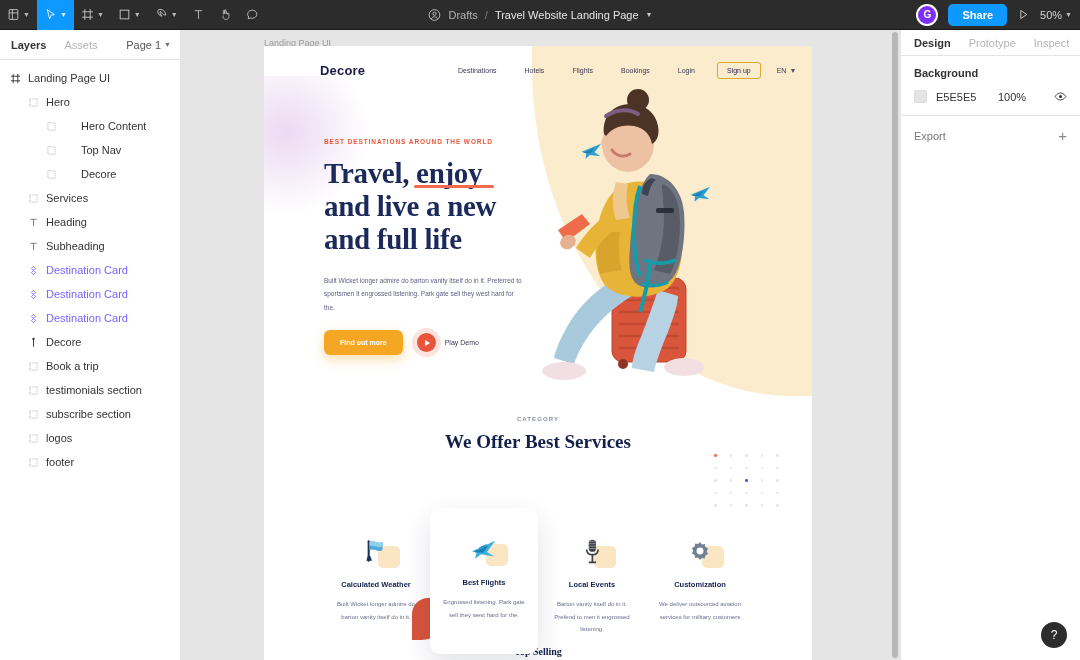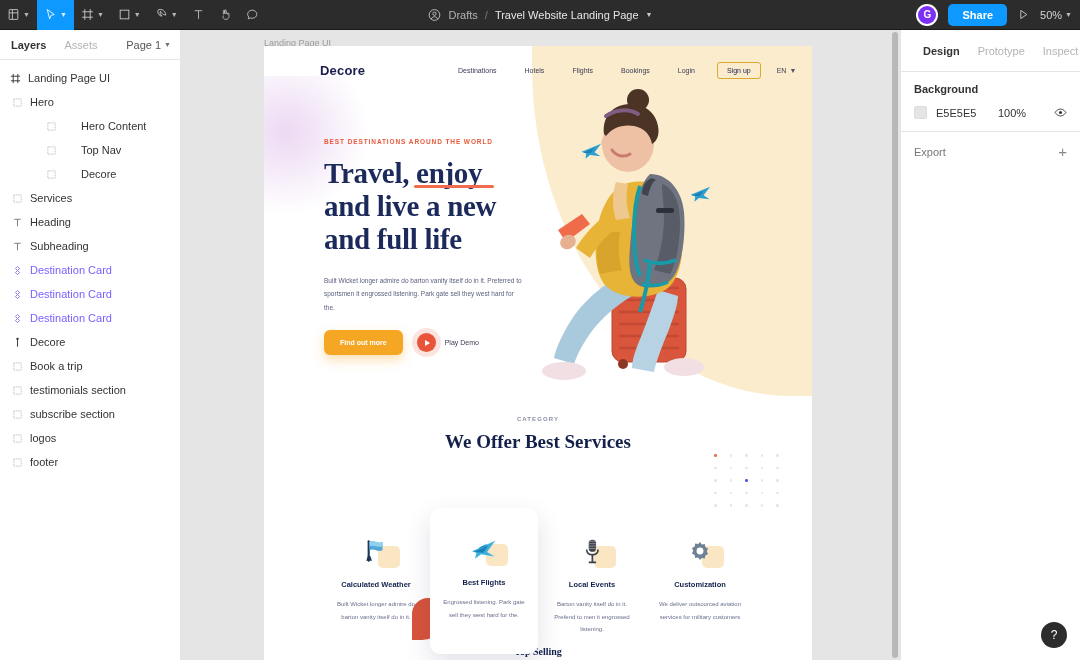--- a/index.html
+++ b/index.html
@@ -69,21 +69,21 @@
     font-size: 11px; color: #555; cursor: pointer;
   }
   .layers { padding-top: 6px; }
   .layer-row {
     height: 24px; display: flex; align-items: center; gap: 7px;
     font-size: 11px; color: #333; cursor: pointer; padding-right: 6px;
   }
   .layer-ico { width: 11px; height: 11px; flex: 0 0 11px; display:flex; align-items:center; justify-content:center; }
   .layer-label { white-space: nowrap; overflow: hidden; text-overflow: ellipsis; }
   .lv0 { padding-left: 10px; }
-  .lv1 { padding-left: 12px; }
+  .lv1 { padding-left: 28px; }
   .lv2 { padding-left: 46px; gap: 24px; }
   .comp { color: #7b61ff; }
 
   
   .canvas {
     position: absolute; top: 30px; left: 181px; width: 719px; height: 630px;
     background: #e5e5e5; overflow: hidden;
   }
   .frame-label {
     position: absolute; top: 8px; left: 83px; font-size: 9px; color: #9b9b9b;
@@ -210,21 +210,21 @@
     font-family: "Liberation Serif", serif; font-weight: bold;
     font-size: 10px; color: #13204b;
   }
 
   
   .right-panel {
     position: absolute; top: 30px; right: 0; width: 180px; height: 630px;
     background: #fff; border-left: 1px solid #e5e5e5;
   }
   .rp-tabs {
-    height: 42px; display: flex; align-items: center; padding: 0 22px; gap: 18px;
+    height: 26px; display: flex; align-items: center; padding: 0 13px; gap: 18px;
     border-bottom: 1px solid #e5e5e5;
   }
   .rp-tab { font-size: 11px; color: #b3b3b3; cursor: pointer; }
   .rp-tab.active { color: #333; font-weight: bold; }
   .rp-section { padding: 11px 13px 12px; border-bottom: 1px solid #e5e5e5; }
   .rp-title { font-size: 11px; font-weight: bold; color: #333; margin-bottom: 11px; }
   .rp-row { display: flex; align-items: center; font-size: 11px; color: #333; }
   .swatch { width: 13px; height: 13px; border-radius: 2px; background: #e5e5e5;
             border: 1px solid #ddd; margin-right: 9px; cursor: pointer; }
   .rp-hex { width: 62px; color:#333; }

